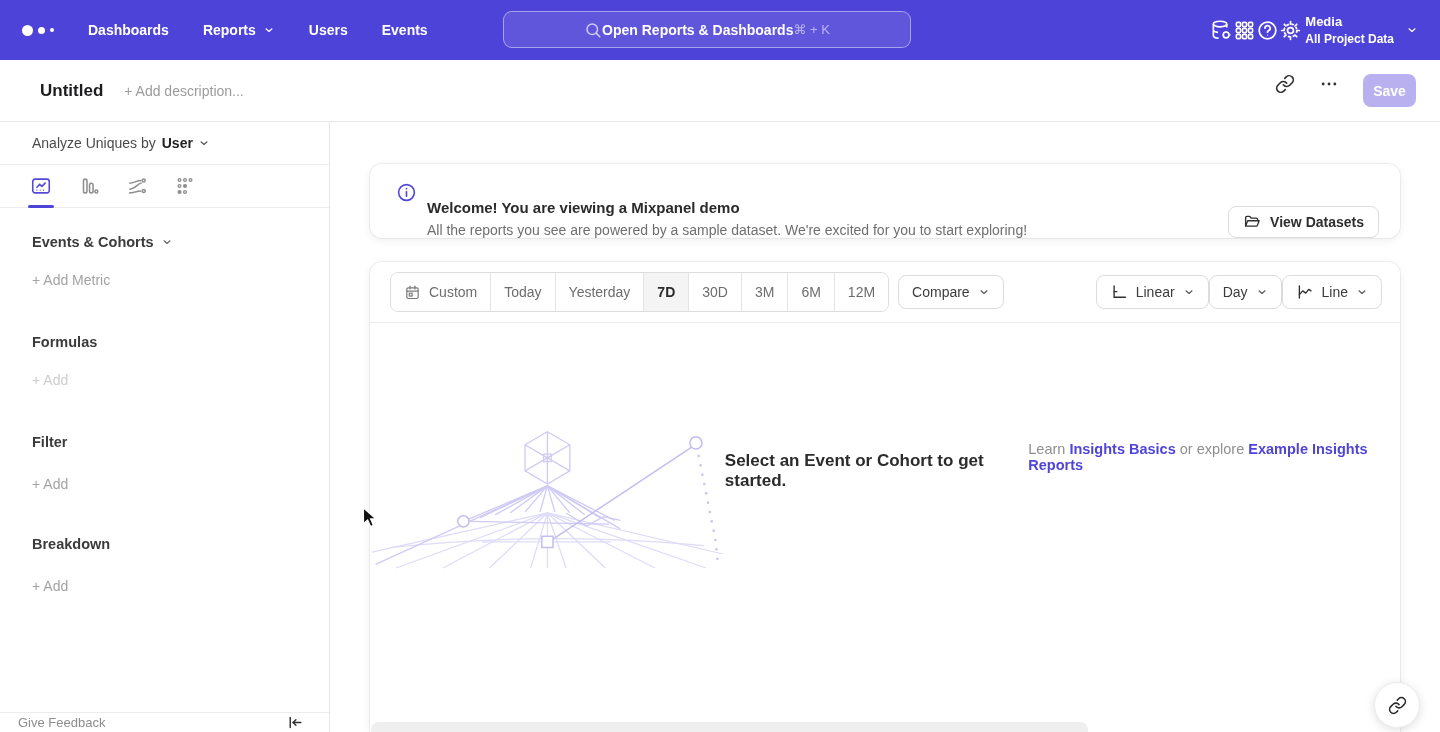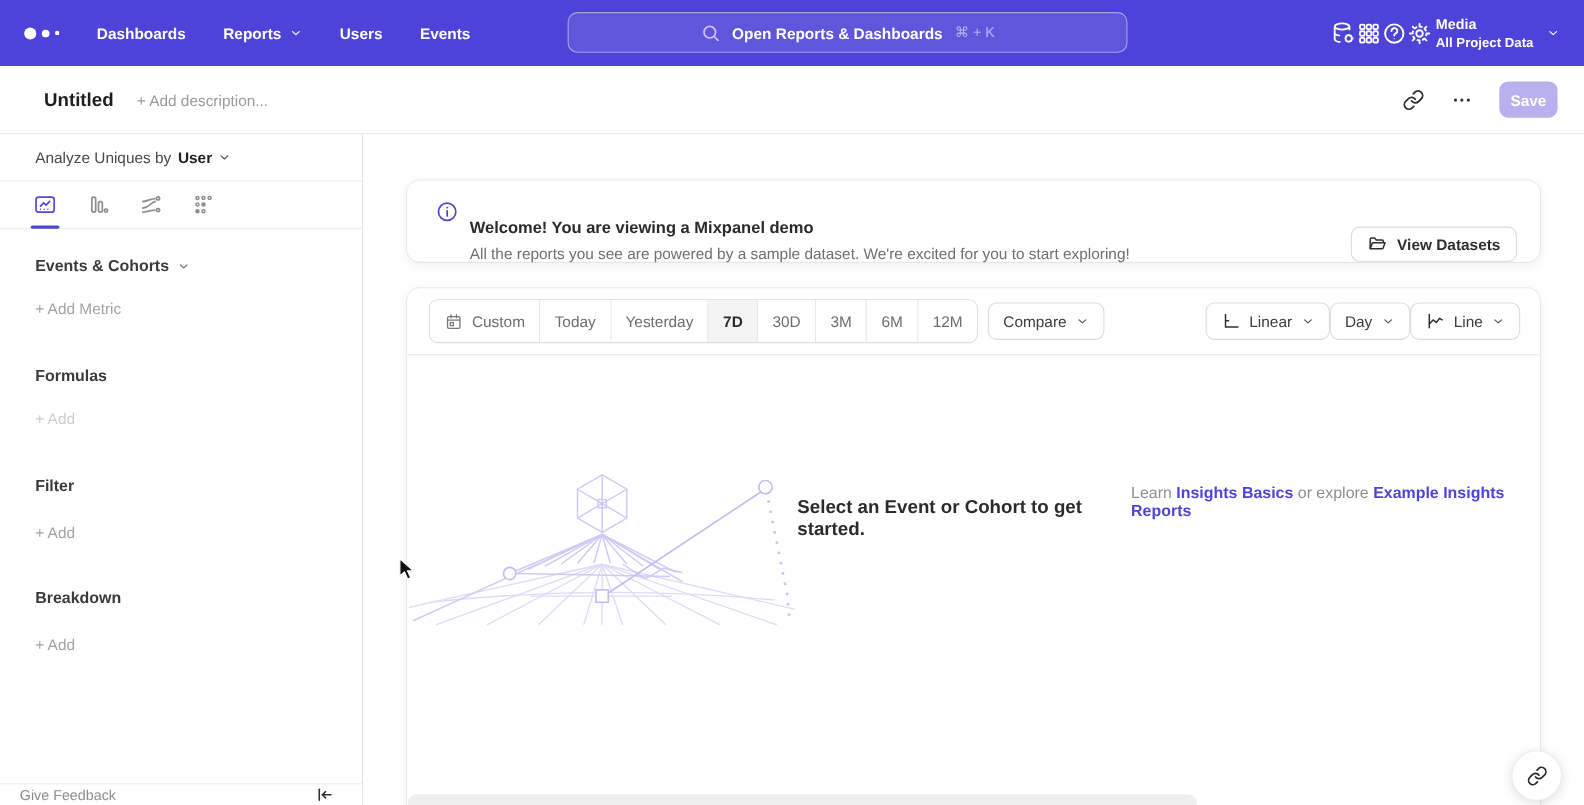--- a/index.html
+++ b/index.html
@@ -8,34 +8,34 @@
   svg{display:block}
   
   .topnav{position:absolute;left:0;top:0;width:1440px;height:60px;background:#4e43d8;display:flex;align-items:center;color:#fff}
   .logo{display:flex;align-items:center;gap:5px;margin-left:22px;cursor:pointer}
   .logo .d1{width:11px;height:11px;border-radius:50%;background:#fff}
   .logo .d2{width:7px;height:7px;border-radius:50%;background:#fff}
   .logo .d3{width:4px;height:4px;border-radius:50%;background:#fff}
   .navlinks{display:flex;align-items:flex-end;gap:34px;margin-left:34px;font-size:14px;font-weight:700}
   .navlinks a{color:#fff;text-decoration:none;display:flex;align-items:center;gap:7px;cursor:pointer}
   .caret{width:12px;height:12px;stroke:currentColor;fill:none;stroke-width:2.2;stroke-linecap:round;stroke-linejoin:round}
-  .searchbar{position:absolute;left:516px;top:11px;width:509px;height:37px;border:1px solid rgba(255,255,255,.45);background:rgba(255,255,255,.10);border-radius:9px;display:flex;align-items:center;justify-content:center;gap:11px;cursor:pointer}
+  .searchbar{position:absolute;left:503px;top:11px;width:408px;height:37px;border:1px solid rgba(255,255,255,.45);background:rgba(255,255,255,.10);border-radius:9px;display:flex;align-items:center;justify-content:center;cursor:pointer}
   .searchbar .s-ic{width:18px;height:18px;color:#cfc9f6}
   .searchbar .s-label{font-size:14px;font-weight:700;color:#fff}
   .searchbar .s-kbd{font-size:13px;color:rgba(255,255,255,.55)}
   .nav-right{position:absolute;right:22px;top:0;height:60px;display:flex;align-items:center;}
   .nav-ic{width:23px;height:23px;color:#fff;cursor:pointer}
   .project{display:flex;align-items:center;gap:12px;cursor:pointer;margin-left:3px}
   .project .p-name{font-size:13px;font-weight:700;line-height:1.35}
   .project .p-sub{font-size:12px;font-weight:700;line-height:1.35}
   
   .rheader{position:absolute;left:0;top:60px;width:1440px;height:62px;background:#fff;border-bottom:1px solid #e9e9e9;display:flex;align-items:center;padding:0 24px 0 40px}
   .rtitle{font-size:17px;font-weight:700;color:#1d1d1f;cursor:text}
   .rdesc{margin-left:21px;font-size:14px;color:#9b9b9b;cursor:text}
-  .rh-right{margin-left:auto;display:flex;align-items:center;gap:24px}
+  .rh-right{margin-left:auto;display:flex;align-items:flex-start;gap:24px}
   .icbtn{width:20px;height:20px;color:#2f2f2f;cursor:pointer}
   .savebtn{width:53px;height:33px;border:none;border-radius:8px;background:#b9b0ef;color:#fff;font-size:14px;font-weight:700;font-family:inherit;cursor:default}
   
   .sidebar{position:absolute;left:0;top:122px;width:330px;height:610px;background:#fff;border-right:1px solid #e7e7e7}
   .sb-row1{height:43px;border-bottom:1px solid #ececec;display:flex;align-items:center;padding-left:32px;font-size:14px;color:#4a4a4a;gap:6px}
   .sb-row1 .an-val{display:flex;align-items:center;gap:5px;font-weight:700;color:#222;cursor:pointer}
   .sb-row1 .caret{color:#555}
   .sb-tabs{height:43px;border-bottom:1px solid #ececec;display:flex;align-items:center;padding-left:30px;gap:26px}
   .sb-tab{width:22px;height:22px;color:#8f8f8f;cursor:pointer;position:relative;display:flex;align-items:center;justify-content:center}
   .sb-tab.active{color:#5448d9}

